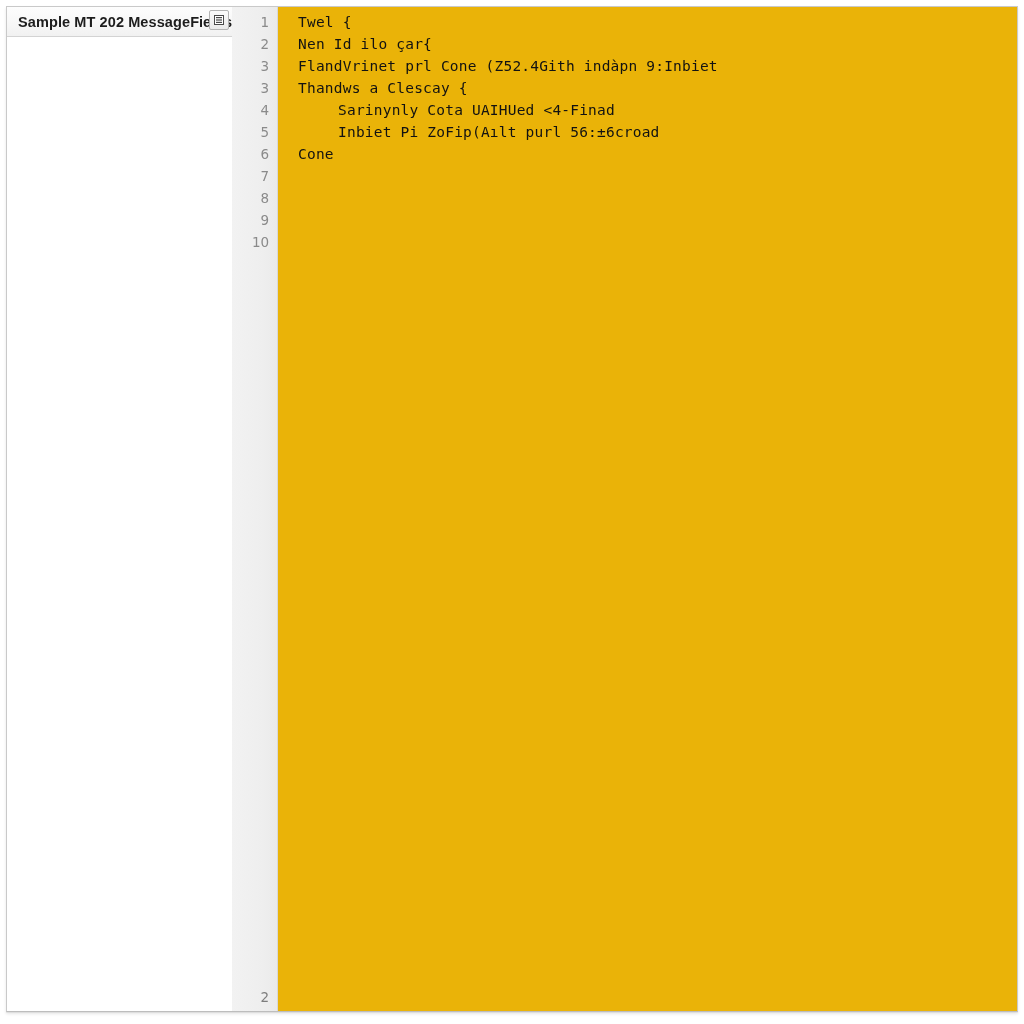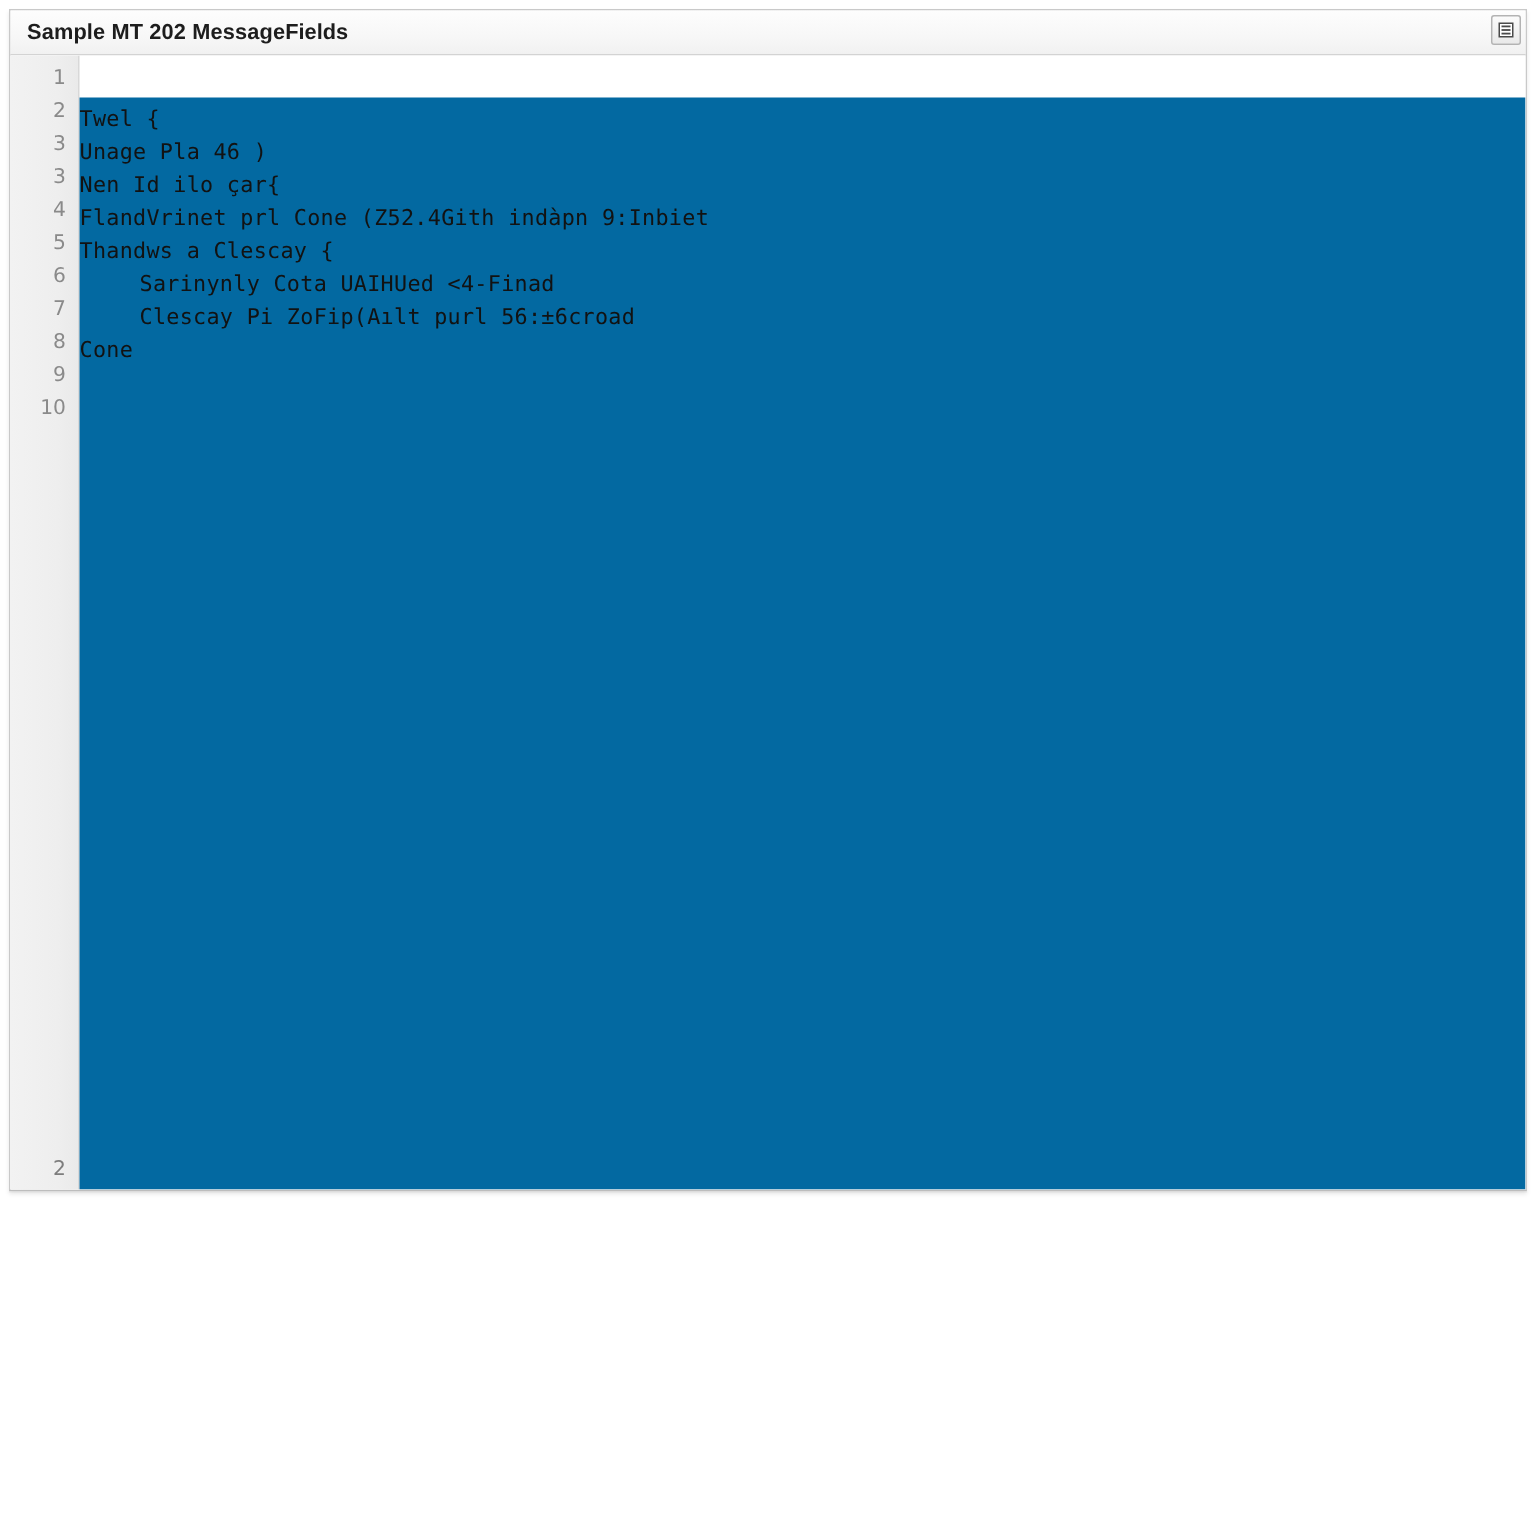--- a/index.html
+++ b/index.html
@@ -12,28 +12,28 @@
     overflow: hidden;
     font-family: "Liberation Sans", sans-serif;
   }
 
   
   .window {
     position: absolute;
     left: 6px;
     top: 6px;
     width: 1012px;
-    height: 788px;
+    height: 1006px;
     box-sizing: border-box;
     background: #ffffff;
     border: 1px solid #c9c9c9;
     border-bottom: 1px solid #bdbdbd;
     box-shadow: 0 2px 3px rgba(0,0,0,0.10), 0 1px 0 rgba(0,0,0,0.05);
     display: flex;
-    flex-direction: column;
+    flex-direction: row;
   }
 
   
   .titlebar {
     position: relative;
     height: 30px;
     min-height: 30px;
     box-sizing: border-box;
     background: linear-gradient(to bottom, #fdfdfd 0%, #f7f7f7 60%, #f1f1f1 100%);
     border-bottom: 1px solid #d3d3d3;
@@ -114,24 +114,23 @@
     font-family: "DejaVu Sans", sans-serif;
     font-size: 13.5px;
     color: #7d7d7d;
   }
 
   
   .code {
     position: relative;
     flex: 1;
     padding-top: 4px;
-    padding-left: 0;
-    background: #0369a1;
+    padding-left: 20px;
+    background: #eab308;
     overflow: hidden;
-    margin-top: 28px;
   }
   .code-line {
     height: 22px;
     line-height: 22px;
     font-family: "DejaVu Sans Mono", monospace;
     font-size: 14.5px;
     color: #121212;
     white-space: pre;
     letter-spacing: 0.2px;
   }
@@ -188,24 +187,23 @@
           <div class="gutter-num">7</div>
           <div class="gutter-num">8</div>
           <div class="gutter-num">9</div>
           <div class="gutter-num">10</div>
         </div>
       <div class="gutter-bottom">2</div>
     </div>
 
     <div class="code" id="code-lines">
         <div class="code-line"><span>Twel {</span></div>
-        <div class="code-line"><span>Unage Pla 46 )</span></div>
         <div class="code-line"><span>Nen Id ilo çar{</span></div>
         <div class="code-line"><span>FlandVrinet prl Cone (Z52.4Gith indàpn 9:Inbiet</span></div>
         <div class="code-line"><span>Thandws a Clescay {</span></div>
         <div class="code-line indent"><span>Sarinynly Cota UAIHUed &lt;4-Finad</span></div>
-        <div class="code-line indent"><span>Clescay Pi ZoFip(Aılt purl 56:±6croad</span></div>
+        <div class="code-line indent"><span>Inbiet Pi ZoFip(Aılt purl 56:±6croad</span></div>
         <div class="code-line"><span>Cone</span></div>
         <div class="code-line"><span></span></div>
       </div>
 
   </div>
 </div>
 
 </body></html>

